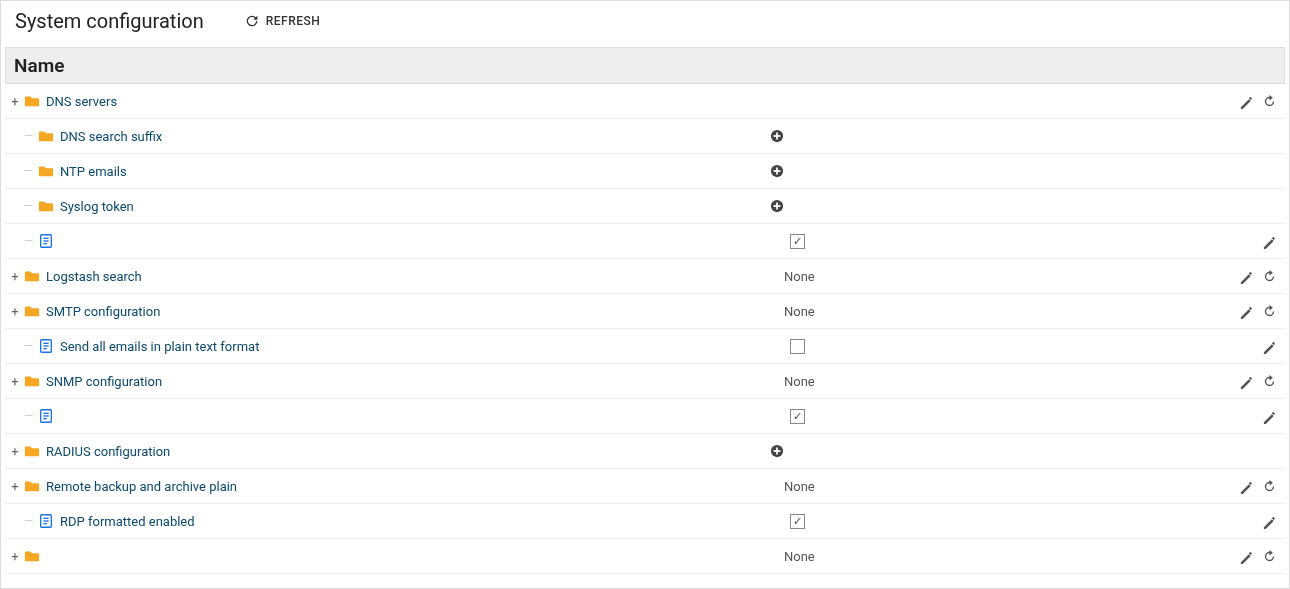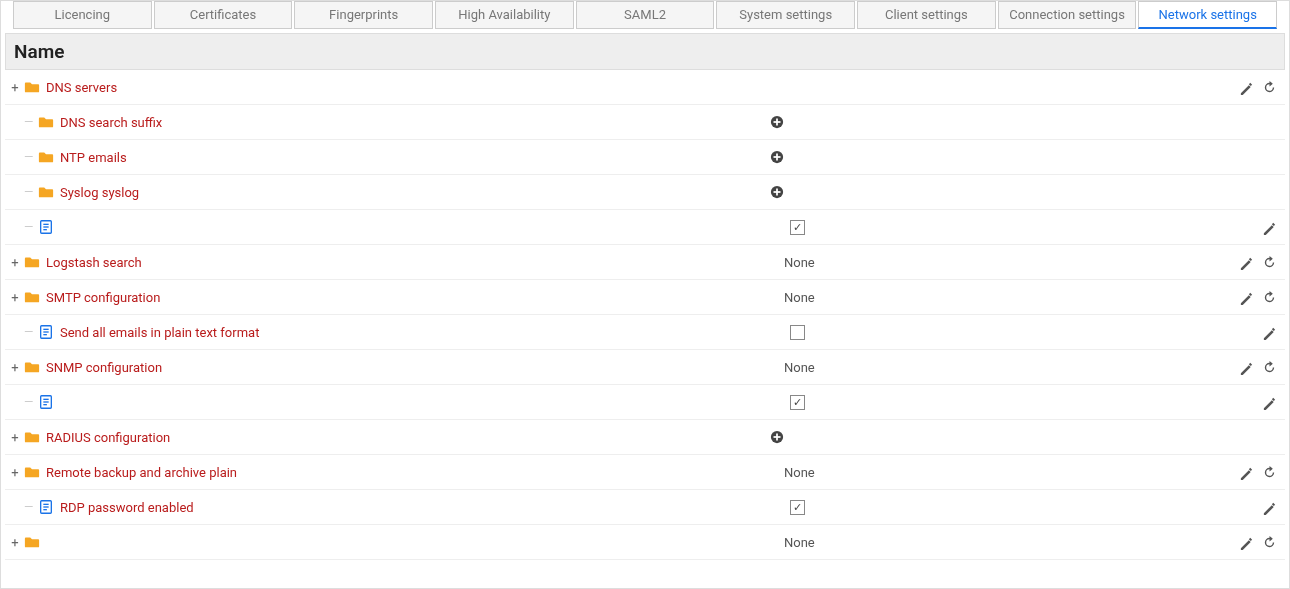--- a/index.html
+++ b/index.html
@@ -97,21 +97,21 @@
   .node-line {
     color: #ccc;
     font-size: 12px;
     width: 12px;
     display: inline-block;
     text-align: left;
   }
   .folder-icon, .file-icon { width: 16px; height: 16px; flex-shrink: 0; margin-right: 4px; }
   .folder-icon { fill: #f5a623; }
   .file-icon { fill: none; stroke: #1a73e8; stroke-width: 1.5; }
-  .node-label { color: #b91c1c; font-size: 13px; }
+  .node-label { color: #0c4a6e; font-size: 13px; }
   .value-cell {
     flex: 1;
     display: flex;
     align-items: center;
     color: #555;
     font-size: 13px;
     padding-left: 14px;
   }
   .add-icon { width: 14px; height: 14px; fill: #444; cursor: pointer; }
   .checkbox {
@@ -131,32 +131,30 @@
     gap: 8px;
     align-items: center;
   }
   .act-icon { width: 15px; height: 15px; cursor: pointer; fill: #555; }
 </style>
 </head>
 <body>
 
 <div class="panel">
 
-
-  <div class="tabs" id="tabs">
-      <div class="tab">Licencing</div>
-      <div class="tab">Certificates</div>
-      <div class="tab">Fingerprints</div>
-      <div class="tab">High Availability</div>
-      <div class="tab">SAML2</div>
-      <div class="tab">System settings</div>
-      <div class="tab">Client settings</div>
-      <div class="tab">Connection settings</div>
-      <div class="tab active">Network settings</div>
+  <div class="header">
+    <div class="title">System configuration</div>
+    <div class="refresh-btn">
+      <svg viewBox="0 0 24 24">
+          <path d="M17.65 6.35A7.96 7.96 0 0012 4a8 8 0 108 8h-2a6 6 0 11-1.76-4.24L14 10h6V4l-2.35 2.35z"></path>
+        </svg>
+      <span>REFRESH</span>
     </div>
+  </div>
+
 
   <div class="table-head">
     <div class="col-name">Name</div>
   </div>
 
   <div class="rows" id="rows">
       <div class="row">
         <div class="tree-cell">
           <span class="expander">+</span>
           <svg viewBox="0 0 18 18" class="folder-icon">
@@ -206,21 +204,21 @@
         </div>
         <div class="actions"></div>
       </div>
       <div class="row">
         <div class="tree-cell">
           <span class="expander blank">+</span>
           <span class="node-line">—</span>
           <svg viewBox="0 0 18 18" class="folder-icon">
             <use href="#svg-folder"></use>
           </svg>
-          <span class="node-label">Syslog syslog</span>
+          <span class="node-label">Syslog token</span>
         </div>
         <div class="value-cell" style="padding-left: 0px;">
           <svg class="add-icon" viewBox="0 0 16 16">
             <use href="#svg-add"></use>
           </svg>
         </div>
         <div class="actions"></div>
       </div>
       <div class="row">
         <div class="tree-cell">
@@ -369,21 +367,21 @@
           </svg>
         </div>
       </div>
       <div class="row">
         <div class="tree-cell">
           <span class="expander blank">+</span>
           <span class="node-line">—</span>
           <svg viewBox="0 0 18 18" class="file-icon">
             <use href="#svg-file"></use>
           </svg>
-          <span class="node-label">RDP password enabled</span>
+          <span class="node-label">RDP formatted enabled</span>
         </div>
         <div class="value-cell">
           <span class="checkbox">✓</span>
         </div>
         <div class="actions">
           <svg class="act-icon" viewBox="0 0 16 16">
             <use href="#svg-edit"></use>
           </svg>
         </div>
       </div>

